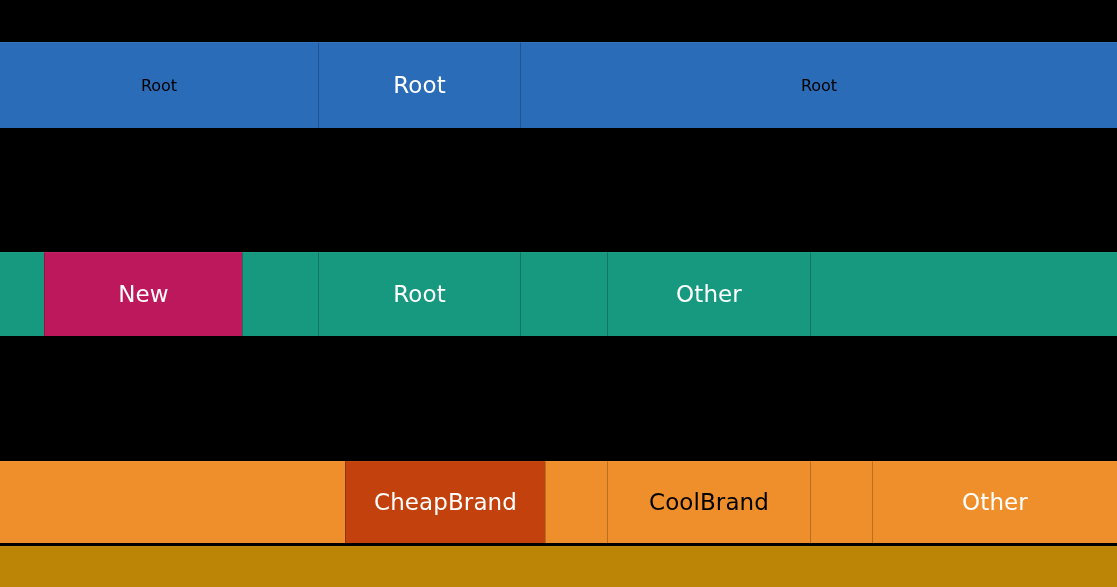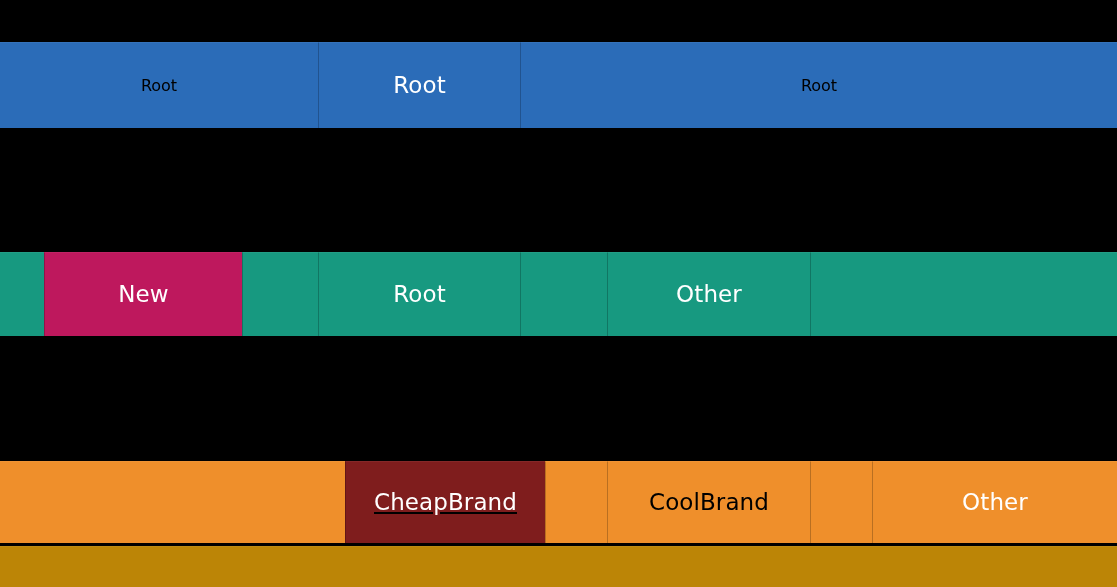--- a/index.html
+++ b/index.html
@@ -76,21 +76,21 @@
         <span class="node-label" style="color: rgb(255, 255, 255);">Root</span>
       </div>
       <div class="node seam-left seam-top" style="left: 520px; width: 87px; background: rgb(23, 153, 128);"></div>
       <div class="node seam-left seam-top" style="left: 607px; width: 203px; background: rgb(23, 153, 128);">
         <span class="node-label" style="color: rgb(255, 255, 255);">Other</span>
       </div>
       <div class="node seam-left seam-top" style="left: 810px; width: 307px; background: rgb(23, 153, 128);"></div>
     </div>
     <div class="level-band level-2" style="top: 461px; height: 82px;">
       <div class="node seam-top" style="left: 0px; width: 345px; background: rgb(239, 143, 43);"></div>
-      <div class="node seam-left seam-top" style="left: 345px; width: 200px; background: #7f1d1d; text-decoration: underline;">
+      <div class="node seam-left seam-top" style="left: 345px; width: 200px; background: #c2410c;">
         <span class="node-label" style="color: rgb(255, 255, 255);">CheapBrand</span>
       </div>
       <div class="node seam-left seam-top" style="left: 545px; width: 62px; background: rgb(239, 143, 43);"></div>
       <div class="node seam-left seam-top" style="left: 607px; width: 203px; background: rgb(239, 143, 43);">
         <span class="node-label" style="color: #000000;">CoolBrand</span>
       </div>
       <div class="node seam-left seam-top" style="left: 810px; width: 62px; background: rgb(239, 143, 43);"></div>
       <div class="node seam-left seam-top" style="left: 872px; width: 245px; background: rgb(239, 143, 43);">
         <span class="node-label" style="color: rgb(255, 255, 255);">Other</span>
       </div>

